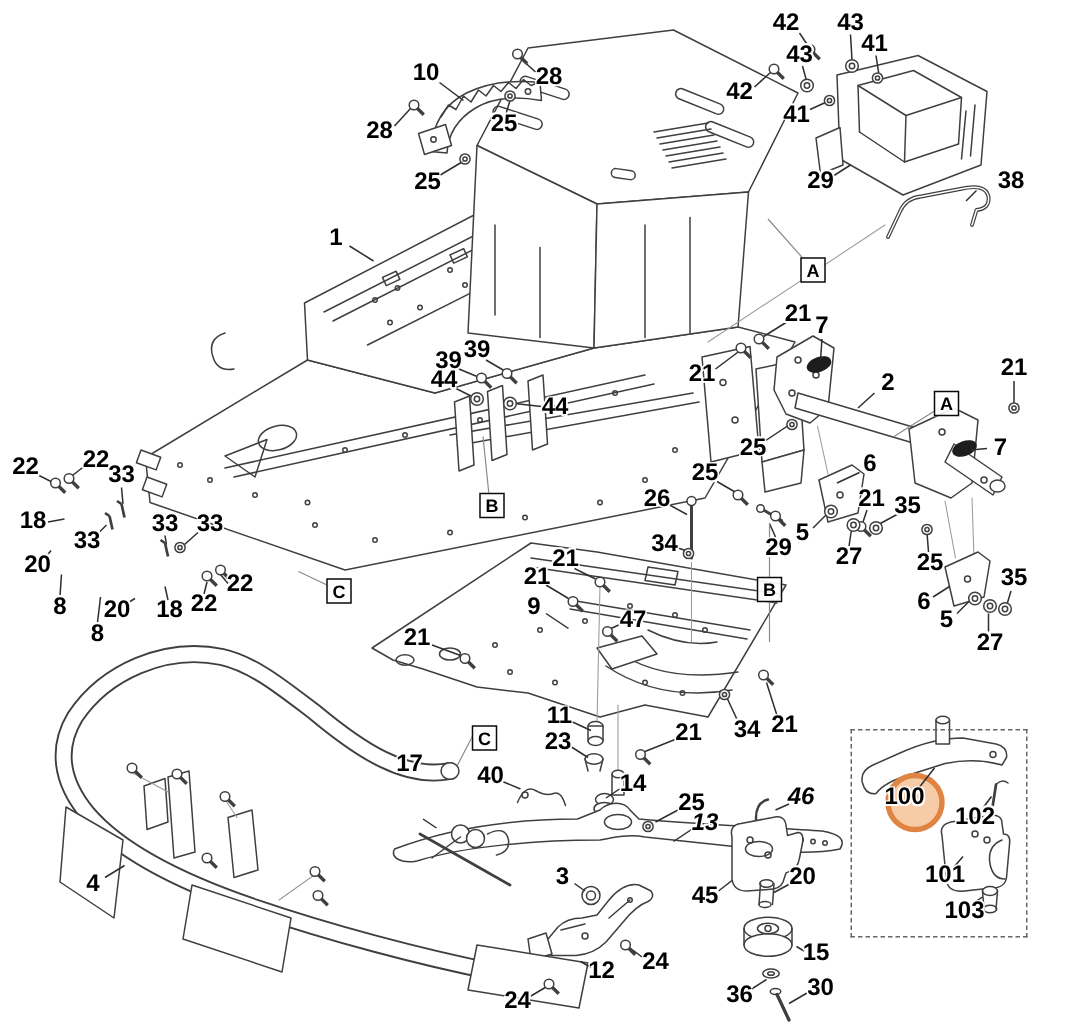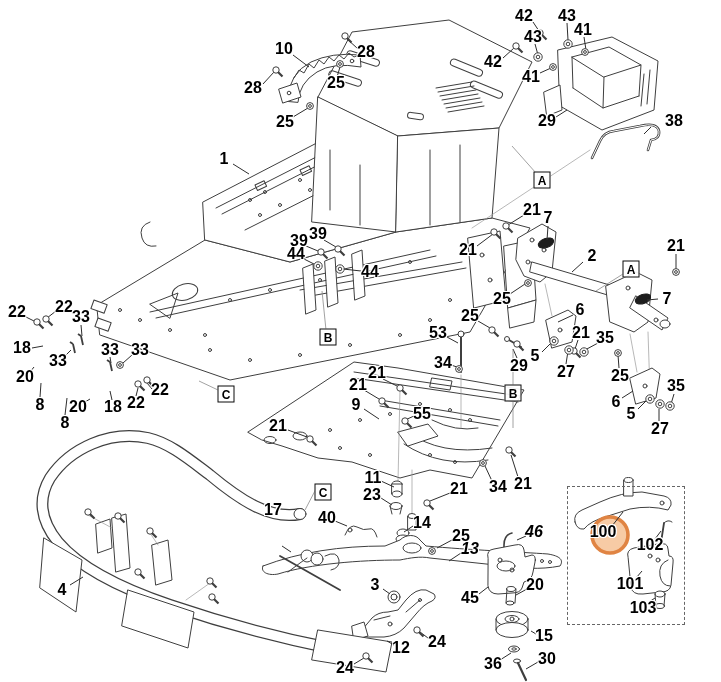--- a/index.html
+++ b/index.html
@@ -615,21 +615,21 @@
       <div class="part-label" style="left: 548px; top: 218px;">7</div>
       <div class="part-label" style="left: 468px; top: 250px;">21</div>
       <div class="part-label" style="left: 592px; top: 256px;">2</div>
       <div class="part-label" style="left: 676px; top: 246px;">21</div>
       <div class="part-label" style="left: 502px; top: 299px;">25</div>
       <div class="part-label" style="left: 667px; top: 299px;">7</div>
       <div class="part-label" style="left: 580px; top: 310px;">6</div>
       <div class="part-label" style="left: 470px; top: 316px;">25</div>
       <div class="part-label" style="left: 581px; top: 333px;">21</div>
       <div class="part-label" style="left: 605px; top: 338px;">35</div>
-      <div class="part-label" style="left: 438px; top: 333px;">53</div>
+      <div class="part-label" style="left: 438px; top: 333px;">26</div>
       <div class="part-label" style="left: 443px; top: 363px;">34</div>
       <div class="part-label" style="left: 535px; top: 356px;">5</div>
       <div class="part-label" style="left: 519px; top: 366px;">29</div>
       <div class="part-label" style="left: 566px; top: 372px;">27</div>
       <div class="part-label" style="left: 620px; top: 376px;">25</div>
       <div class="part-label" style="left: 676px; top: 386px;">35</div>
       <div class="part-label" style="left: 616px; top: 402px;">6</div>
       <div class="part-label" style="left: 631px; top: 414px;">5</div>
       <div class="part-label" style="left: 660px; top: 429px;">27</div>
       <div class="part-label" style="left: 318px; top: 234px;">39</div>
@@ -646,21 +646,21 @@
       <div class="part-label" style="left: 110px; top: 350px;">33</div>
       <div class="part-label" style="left: 140px; top: 350px;">33</div>
       <div class="part-label" style="left: 78px; top: 407px;">20</div>
       <div class="part-label" style="left: 65px; top: 423px;">8</div>
       <div class="part-label" style="left: 113px; top: 407px;">18</div>
       <div class="part-label" style="left: 136px; top: 403px;">22</div>
       <div class="part-label" style="left: 160px; top: 390px;">22</div>
       <div class="part-label" style="left: 377px; top: 373px;">21</div>
       <div class="part-label" style="left: 358px; top: 385px;">21</div>
       <div class="part-label" style="left: 356px; top: 405px;">9</div>
-      <div class="part-label" style="left: 422px; top: 414px;">55</div>
+      <div class="part-label" style="left: 422px; top: 414px;">47</div>
       <div class="part-label" style="left: 278px; top: 426px;">21</div>
       <div class="part-label" style="left: 373px; top: 478px;">11</div>
       <div class="part-label" style="left: 372px; top: 495px;">23</div>
       <div class="part-label" style="left: 459px; top: 489px;">21</div>
       <div class="part-label" style="left: 498px; top: 487px;">34</div>
       <div class="part-label" style="left: 523px; top: 484px;">21</div>
       <div class="part-label" style="left: 327px; top: 518px;">40</div>
       <div class="part-label" style="left: 422px; top: 523px;">14</div>
       <div class="part-label" style="left: 273px; top: 510px;">17</div>
       <div class="part-label" style="left: 461px; top: 536px;">25</div>

